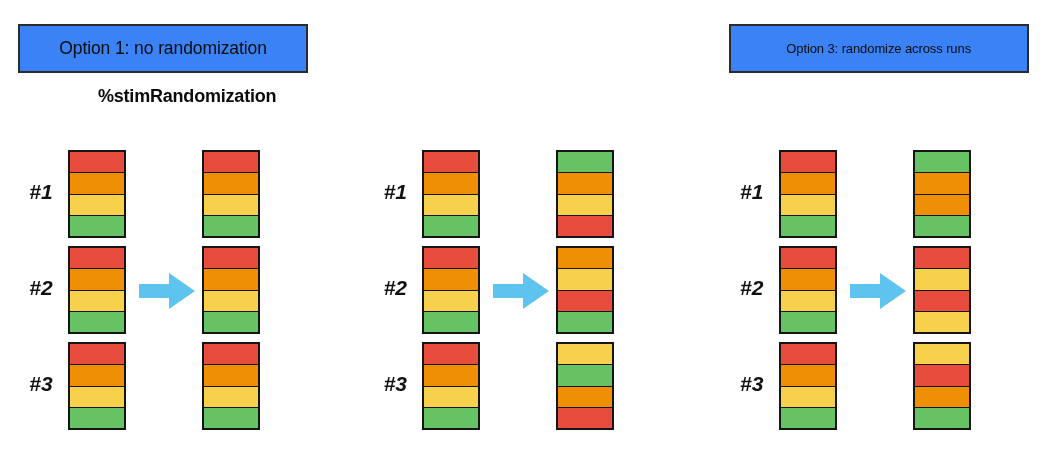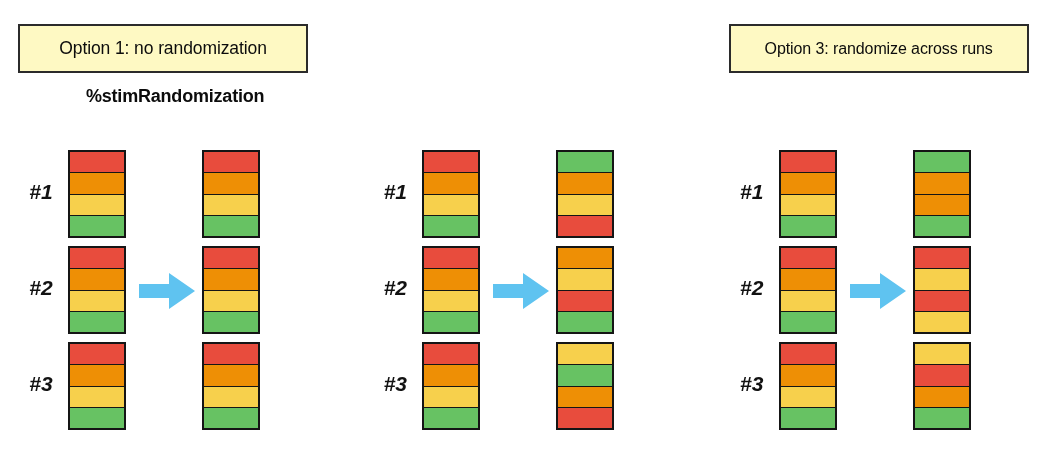--- a/index.html
+++ b/index.html
@@ -29,52 +29,53 @@
   }
 
   
   .title-box {
     position: absolute;
     left: 18px;
     top: 24px;
     width: 290px;
     height: 49px;
     border: 2px solid #2b2b2b;
-    background: #fef9c3;
+    background: #3b82f6;
     box-sizing: border-box;
     display: flex;
     align-items: center;
     justify-content: center;
   }
   .title-box-text {
     font-size: 17.5px;
     color: #0c0c0c;
     letter-spacing: -0.1px;
     white-space: nowrap;
   }
   .panel-3 .title-box {
     left: 28px;
     width: 300px;
   }
   .panel-3 .title-box-text {
-    font-size: 16px;
+    font-size: 13px;
   }
 
   
   .code-caption {
     position: absolute;
     top: 86px;
     left: 0;
     width: 100%;
     text-align: center;
     font-size: 18px;
     font-weight: bold;
     color: #0c0c0c;
     letter-spacing: -0.2px;
     white-space: nowrap;
+    padding-left: 12px;
   }
 
   
   .row {
     position: absolute;
     left: 0;
     width: 100%;
     height: 96px;
   }
   .row-1 { top: 150px; }

